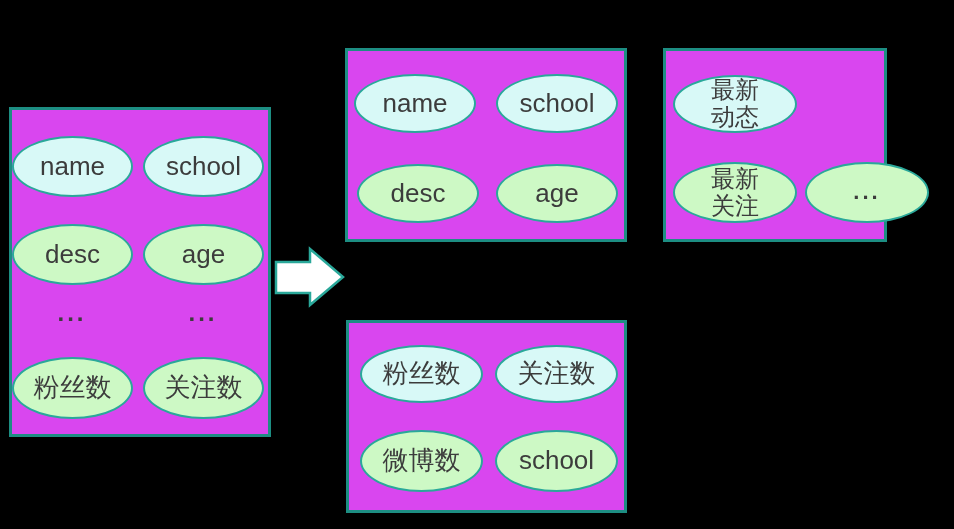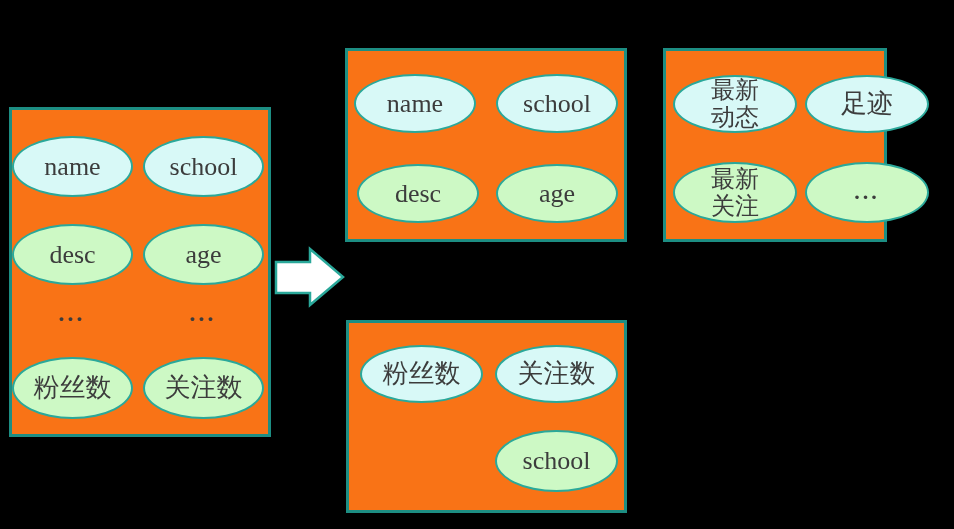--- a/index.html
+++ b/index.html
@@ -10,24 +10,23 @@
   }
   .canvas {
     position: relative;
     width: 954px;
     height: 529px;
     background: #000000;
     overflow: hidden;
   }
   .entity-box {
     position: absolute;
-    background: #f97316;
+    background: #d946ef;
     border: 3px solid #1d8e83;
     box-sizing: border-box;
-    font-family: Liberation Serif, serif;
   }
   .ellipse {
     position: absolute;
     border: 2px solid #2aa89a;
     border-radius: 50%;
     box-sizing: border-box;
     display: flex;
     align-items: center;
     justify-content: center;
     text-align: center;
@@ -81,25 +80,25 @@
   <div class="entity-box" style="left:345px; top:48px; width:282px; height:194px;">
     <div class="ellipse cyan" style="left:6px;   top:23px;  width:122px; height:59px;">name</div>
     <div class="ellipse cyan" style="left:148px; top:23px;  width:122px; height:59px;">school</div>
     <div class="ellipse green" style="left:9px;   top:113px; width:122px; height:59px;">desc</div>
     <div class="ellipse green" style="left:148px; top:113px; width:122px; height:59px;">age</div>
   </div>
 
   <div class="entity-box" style="left:346px; top:320px; width:281px; height:193px;">
     <div class="ellipse cyan" style="left:11px;  top:22px;  width:123px; height:58px;">粉丝数</div>
     <div class="ellipse cyan" style="left:146px; top:22px;  width:123px; height:58px;">关注数</div>
+    <div class="ellipse green" style="left:11px;  top:107px; width:123px; height:62px;">微博数</div>
     <div class="ellipse green" style="left:146px; top:107px; width:123px; height:62px;">school</div>
   </div>
 
   <div class="entity-box" style="left:663px; top:48px; width:224px; height:194px;">
     <div class="ellipse cyan two-line" style="left:7px;   top:24px;  width:124px; height:58px;">最新
 动态</div>
-    <div class="ellipse cyan" style="left:139px; top:24px;  width:124px; height:58px;">足迹</div>
     <div class="ellipse green two-line" style="left:7px;  top:111px; width:124px; height:61px;">最新
 关注</div>
     <div class="ellipse green" style="left:139px; top:111px; width:124px; height:61px; font-weight:700; letter-spacing:3px; font-size:22px;">...</div>
   </div>
 
 </div>
 
 </body></html>

